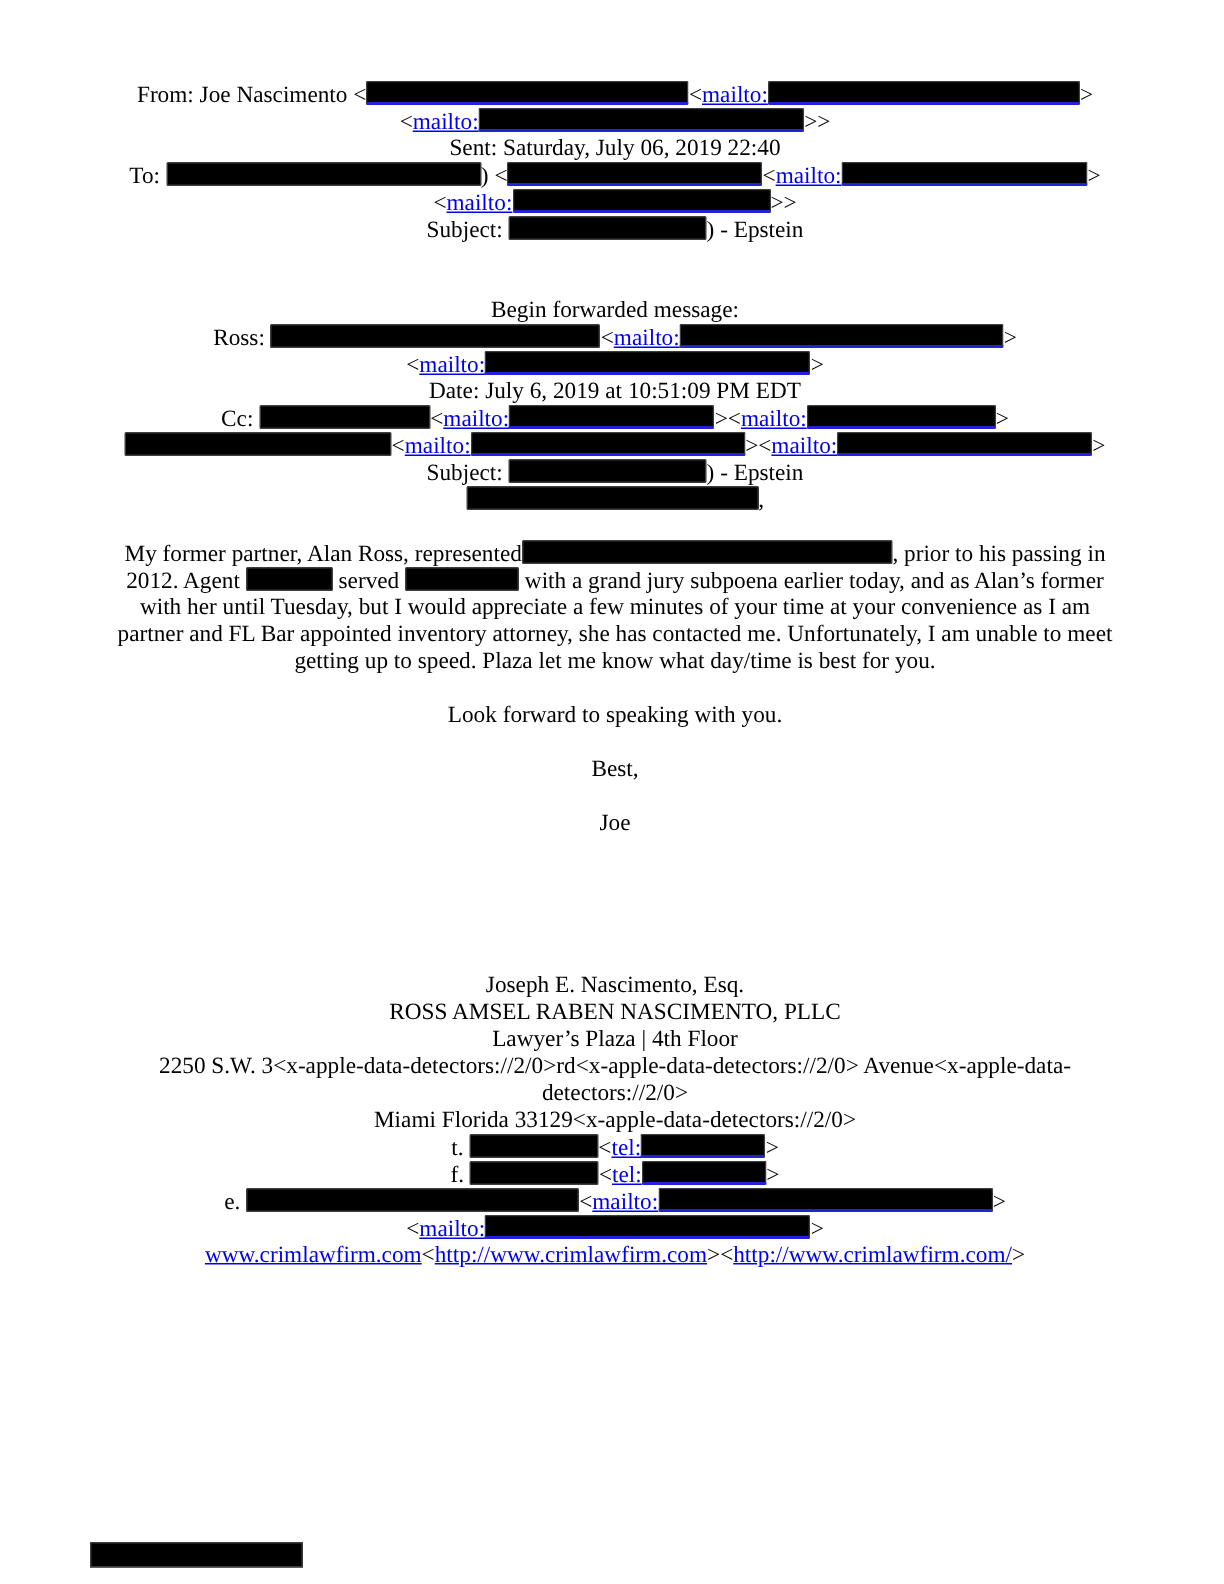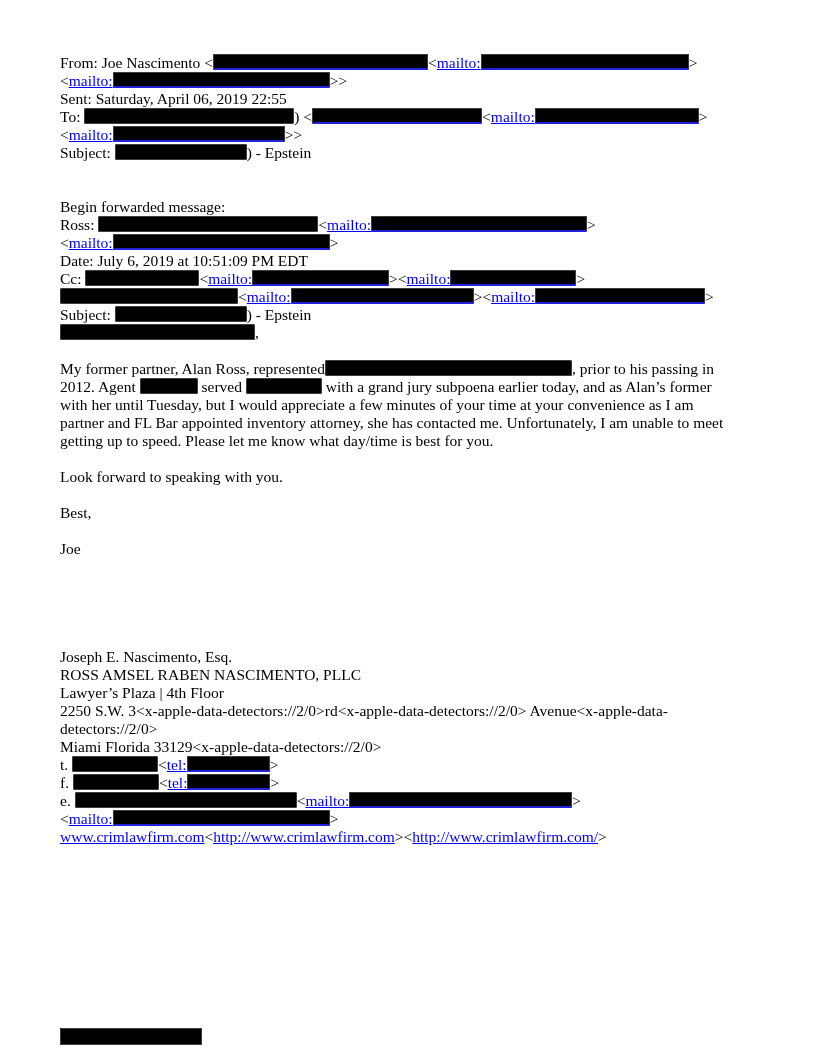--- a/index.html
+++ b/index.html
@@ -4,60 +4,60 @@
 <title></title>
 <style>
   html,body{margin:0;padding:0;}
   body{
     width:816px;height:1056px;background:#ffffff;position:relative;
     font-family:"Liberation Serif","DejaVu Serif",serif;
     color:#000000;overflow:hidden;
   }
   .content{position:absolute;left:60px;top:54px;width:700px;}
   .line{
-    height:18px;line-height:18px;font-size:15.5px;white-space:pre;
+    height:18px;line-height:18px;font-size:15.5px;white-space:pre;text-align:center;
   }
   .t{color:#000000;}
   a.l{color:#0000EE;text-decoration:underline;cursor:pointer;}
   .r{
     display:inline-block;height:14px;background:#000000;
     vertical-align:-2px;border:1px solid #3d3d3d;border-radius:1px;
   }
   .lr{border-bottom:2px solid #2222dd;height:13px;}
   .footer-bar{
     position:absolute;left:60px;top:1028px;width:140px;height:15px;
     background:#000000;border:1px solid #3d3d3d;
   }
 </style>
 </head>
 <body>
 
 <div class="content">
     <div class="line"><span class="t">From: Joe Nascimento &lt;</span><span class="r lr" style="width: 213px;"></span><span class="t">&lt;</span><a class="l">mailto:</a><span class="r lr" style="width: 206px;"></span><span class="t">&gt;</span></div>
     <div class="line"><span class="t">&lt;</span><a class="l">mailto:</a><span class="r lr" style="width: 215px;"></span><span class="t">&gt;&gt;</span></div>
-    <div class="line"><span class="t">Sent: Saturday, April 06, 2019 22:55</span></div>
+    <div class="line"><span class="t">Sent: Saturday, July 06, 2019 22:40</span></div>
     <div class="line"><span class="t">To: </span><span class="r" style="width: 208px;"></span><span class="t">) &lt;</span><span class="r lr" style="width: 168px;"></span><span class="t">&lt;</span><a class="l">mailto:</a><span class="r lr" style="width: 162px;"></span><span class="t">&gt;</span></div>
     <div class="line"><span class="t">&lt;</span><a class="l">mailto:</a><span class="r lr" style="width: 170px;"></span><span class="t">&gt;&gt;</span></div>
     <div class="line"><span class="t">Subject: </span><span class="r" style="width: 130px;"></span><span class="t">) - Epstein</span></div>
     <div class="line"></div>
     <div class="line"></div>
     <div class="line"><span class="t">Begin forwarded message:</span></div>
     <div class="line"><span class="t">Ross: </span><span class="r" style="width: 218px;"></span><span class="t">&lt;</span><a class="l">mailto:</a><span class="r lr" style="width: 214px;"></span><span class="t">&gt;</span></div>
     <div class="line"><span class="t">&lt;</span><a class="l">mailto:</a><span class="r lr" style="width: 215px;"></span><span class="t">&gt;</span></div>
     <div class="line"><span class="t">Date: July 6, 2019 at 10:51:09 PM EDT</span></div>
     <div class="line"><span class="t">Cc: </span><span class="r" style="width: 112px;"></span><span class="t">&lt;</span><a class="l">mailto:</a><span class="r lr" style="width: 135px;"></span><span class="t">&gt;&lt;</span><a class="l">mailto:</a><span class="r lr" style="width: 124px;"></span><span class="t">&gt;</span></div>
     <div class="line"><span class="r" style="width: 176px;"></span><span class="t">&lt;</span><a class="l">mailto:</a><span class="r lr" style="width: 181px;"></span><span class="t">&gt;&lt;</span><a class="l">mailto:</a><span class="r lr" style="width: 168px;"></span><span class="t">&gt;</span></div>
     <div class="line"><span class="t">Subject: </span><span class="r" style="width: 130px;"></span><span class="t">) - Epstein</span></div>
     <div class="line"><span class="r" style="width: 193px;"></span><span class="t">,</span></div>
     <div class="line"></div>
     <div class="line"><span class="t">My former partner, Alan Ross, represented</span><span class="r" style="width: 245px;"></span><span class="t">, prior to his passing in</span></div>
     <div class="line"><span class="t">2012. Agent </span><span class="r" style="width: 56px;"></span><span class="t"> served </span><span class="r" style="width: 74px;"></span><span class="t"> with a grand jury subpoena earlier today, and as Alan’s former</span></div>
     <div class="line"><span class="t">with her until Tuesday, but I would appreciate a few minutes of your time at your convenience as I am</span></div>
     <div class="line"><span class="t">partner and FL Bar appointed inventory attorney, she has contacted me. Unfortunately, I am unable to meet</span></div>
-    <div class="line"><span class="t">getting up to speed. Please let me know what day/time is best for you.</span></div>
+    <div class="line"><span class="t">getting up to speed. Plaza let me know what day/time is best for you.</span></div>
     <div class="line"></div>
     <div class="line"><span class="t">Look forward to speaking with you.</span></div>
     <div class="line"></div>
     <div class="line"><span class="t">Best,</span></div>
     <div class="line"></div>
     <div class="line"><span class="t">Joe</span></div>
     <div class="line"></div>
     <div class="line"></div>
     <div class="line"></div>
     <div class="line"></div>

